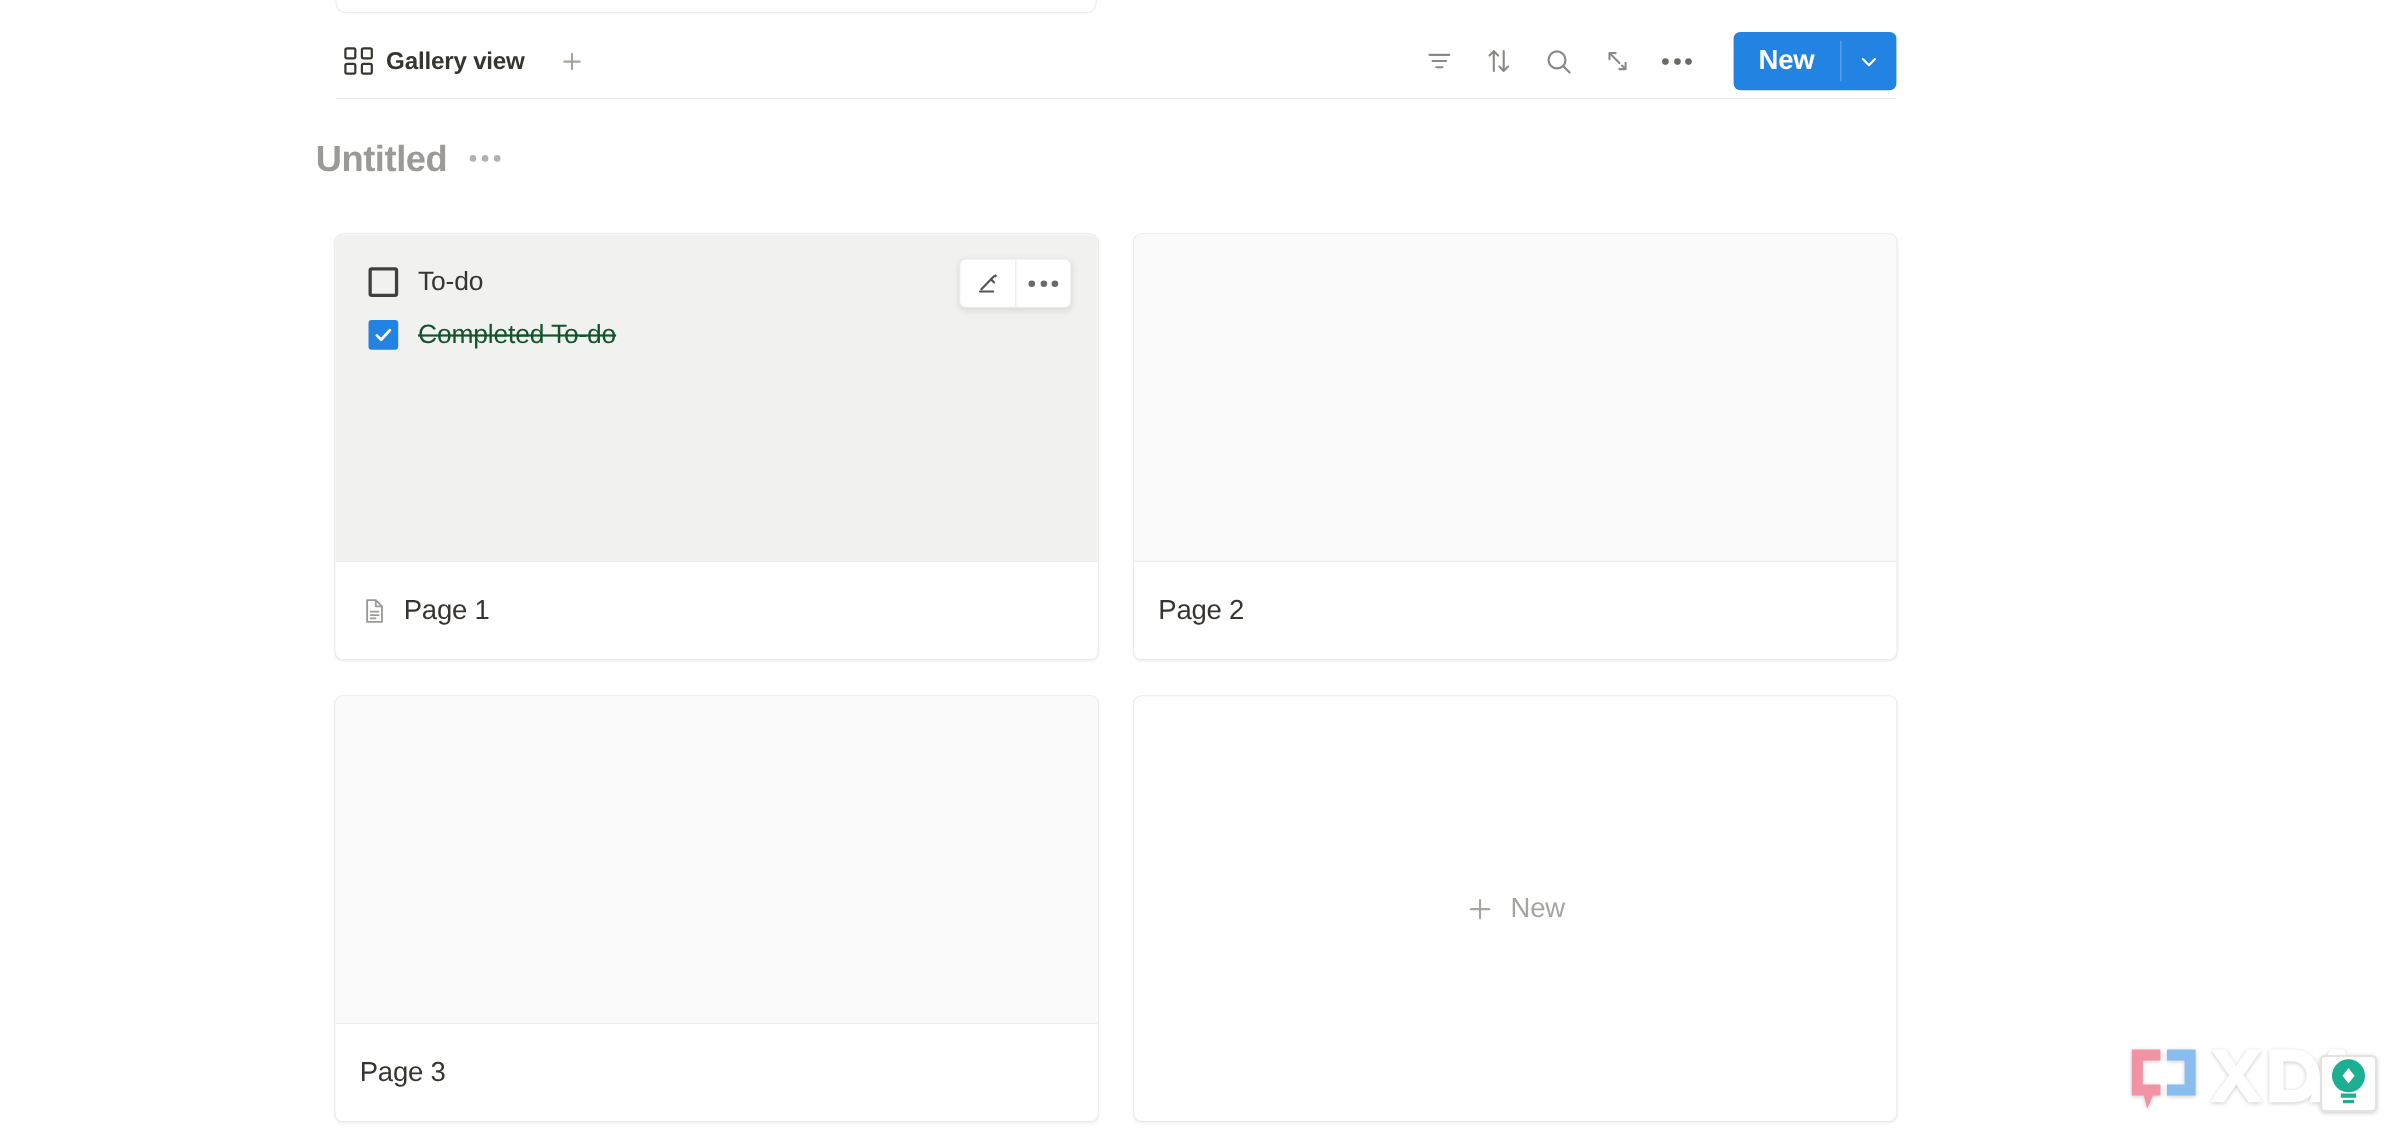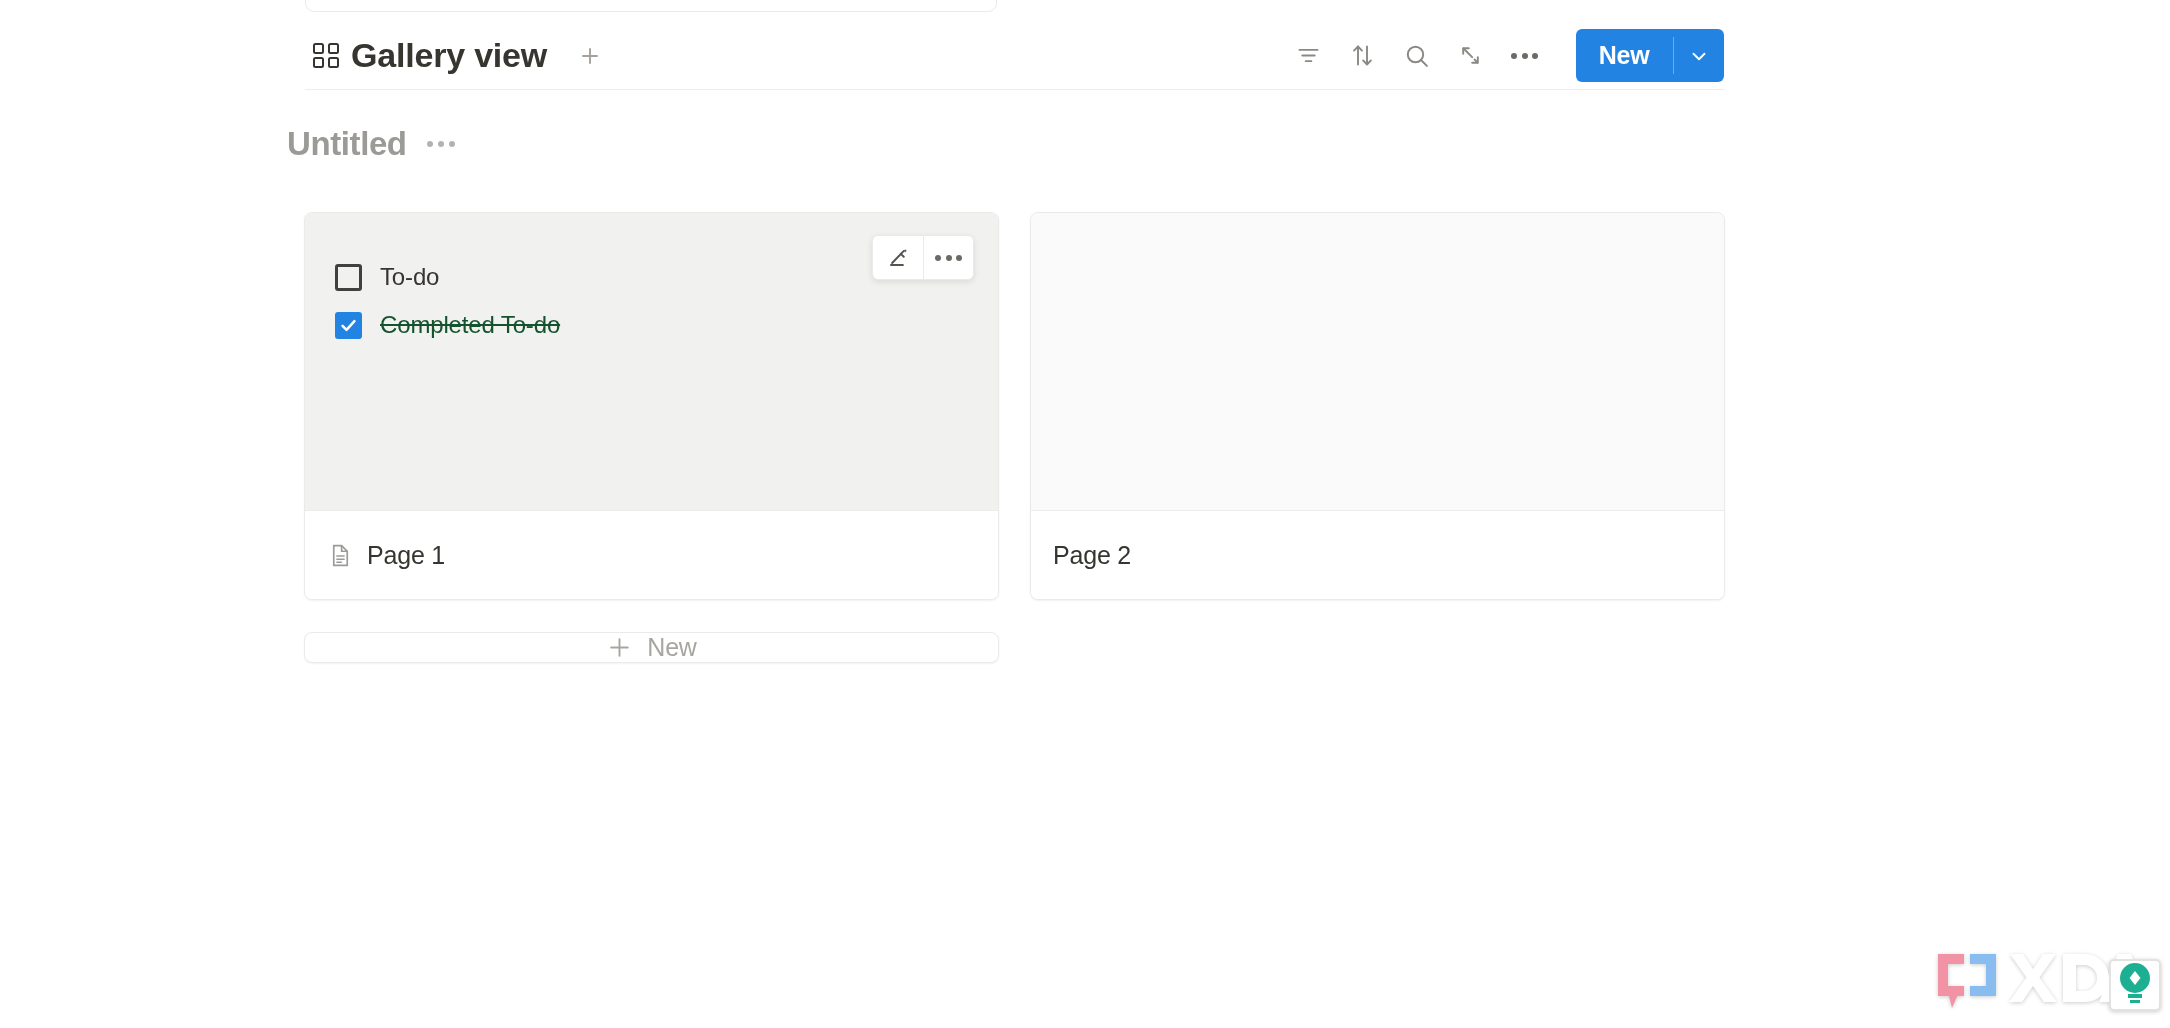--- a/index.html
+++ b/index.html
@@ -65,21 +65,21 @@
     justify-content: center;
   }
   .grid-icon i {
     display: block;
     width: 11px;
     height: 11px;
     border: 2.2px solid #37352f;
     border-radius: 2.5px;
   }
   .view-tab-label {
-    font-size: 34px;
+    font-size: 22px;
     font-weight: 600;
     color: #37352f;
     letter-spacing: -0.2px;
     white-space: nowrap;
   }
   .add-view {
     margin-left: 18px;
     width: 34px;
     height: 34px;
     display: flex;
@@ -210,21 +210,21 @@
     font-size: 25px;
     font-weight: 500;
     color: #37352f;
     letter-spacing: -0.2px;
   }
   .page-icon { display: flex; align-items: center; color: #9b9a97; }
 
   
   .todo-row {
     display: flex;
-    align-items: flex-end;
+    align-items: flex-start;
     gap: 18px;
     height: 48px;
   }
   .cbox {
     width: 27px;
     height: 27px;
     border: 3px solid #41403c;
     border-radius: 3px;
     background: transparent;
     flex: none;
@@ -441,20 +441,26 @@
       </div>
     </div>
 
     <div class="card">
       <div class="card-preview"></div>
       <div class="card-footer">
         <span class="card-title">Page 2</span>
       </div>
     </div>
 
+    <div class="card">
+      <div class="card-preview"></div>
+      <div class="card-footer">
+        <span class="card-title">Page 3</span>
+      </div>
+    </div>
 
     <div class="new-card">
       <svg width="27" height="27" viewBox="0 0 24 24" fill="none">
         <path d="M12 4.6v14.8M4.6 12h14.8" stroke="#a7a5a1" stroke-width="1.7" stroke-linecap="round"></path>
       </svg>
       <span class="new-card-label">New</span>
     </div>
 
   </div>
 

